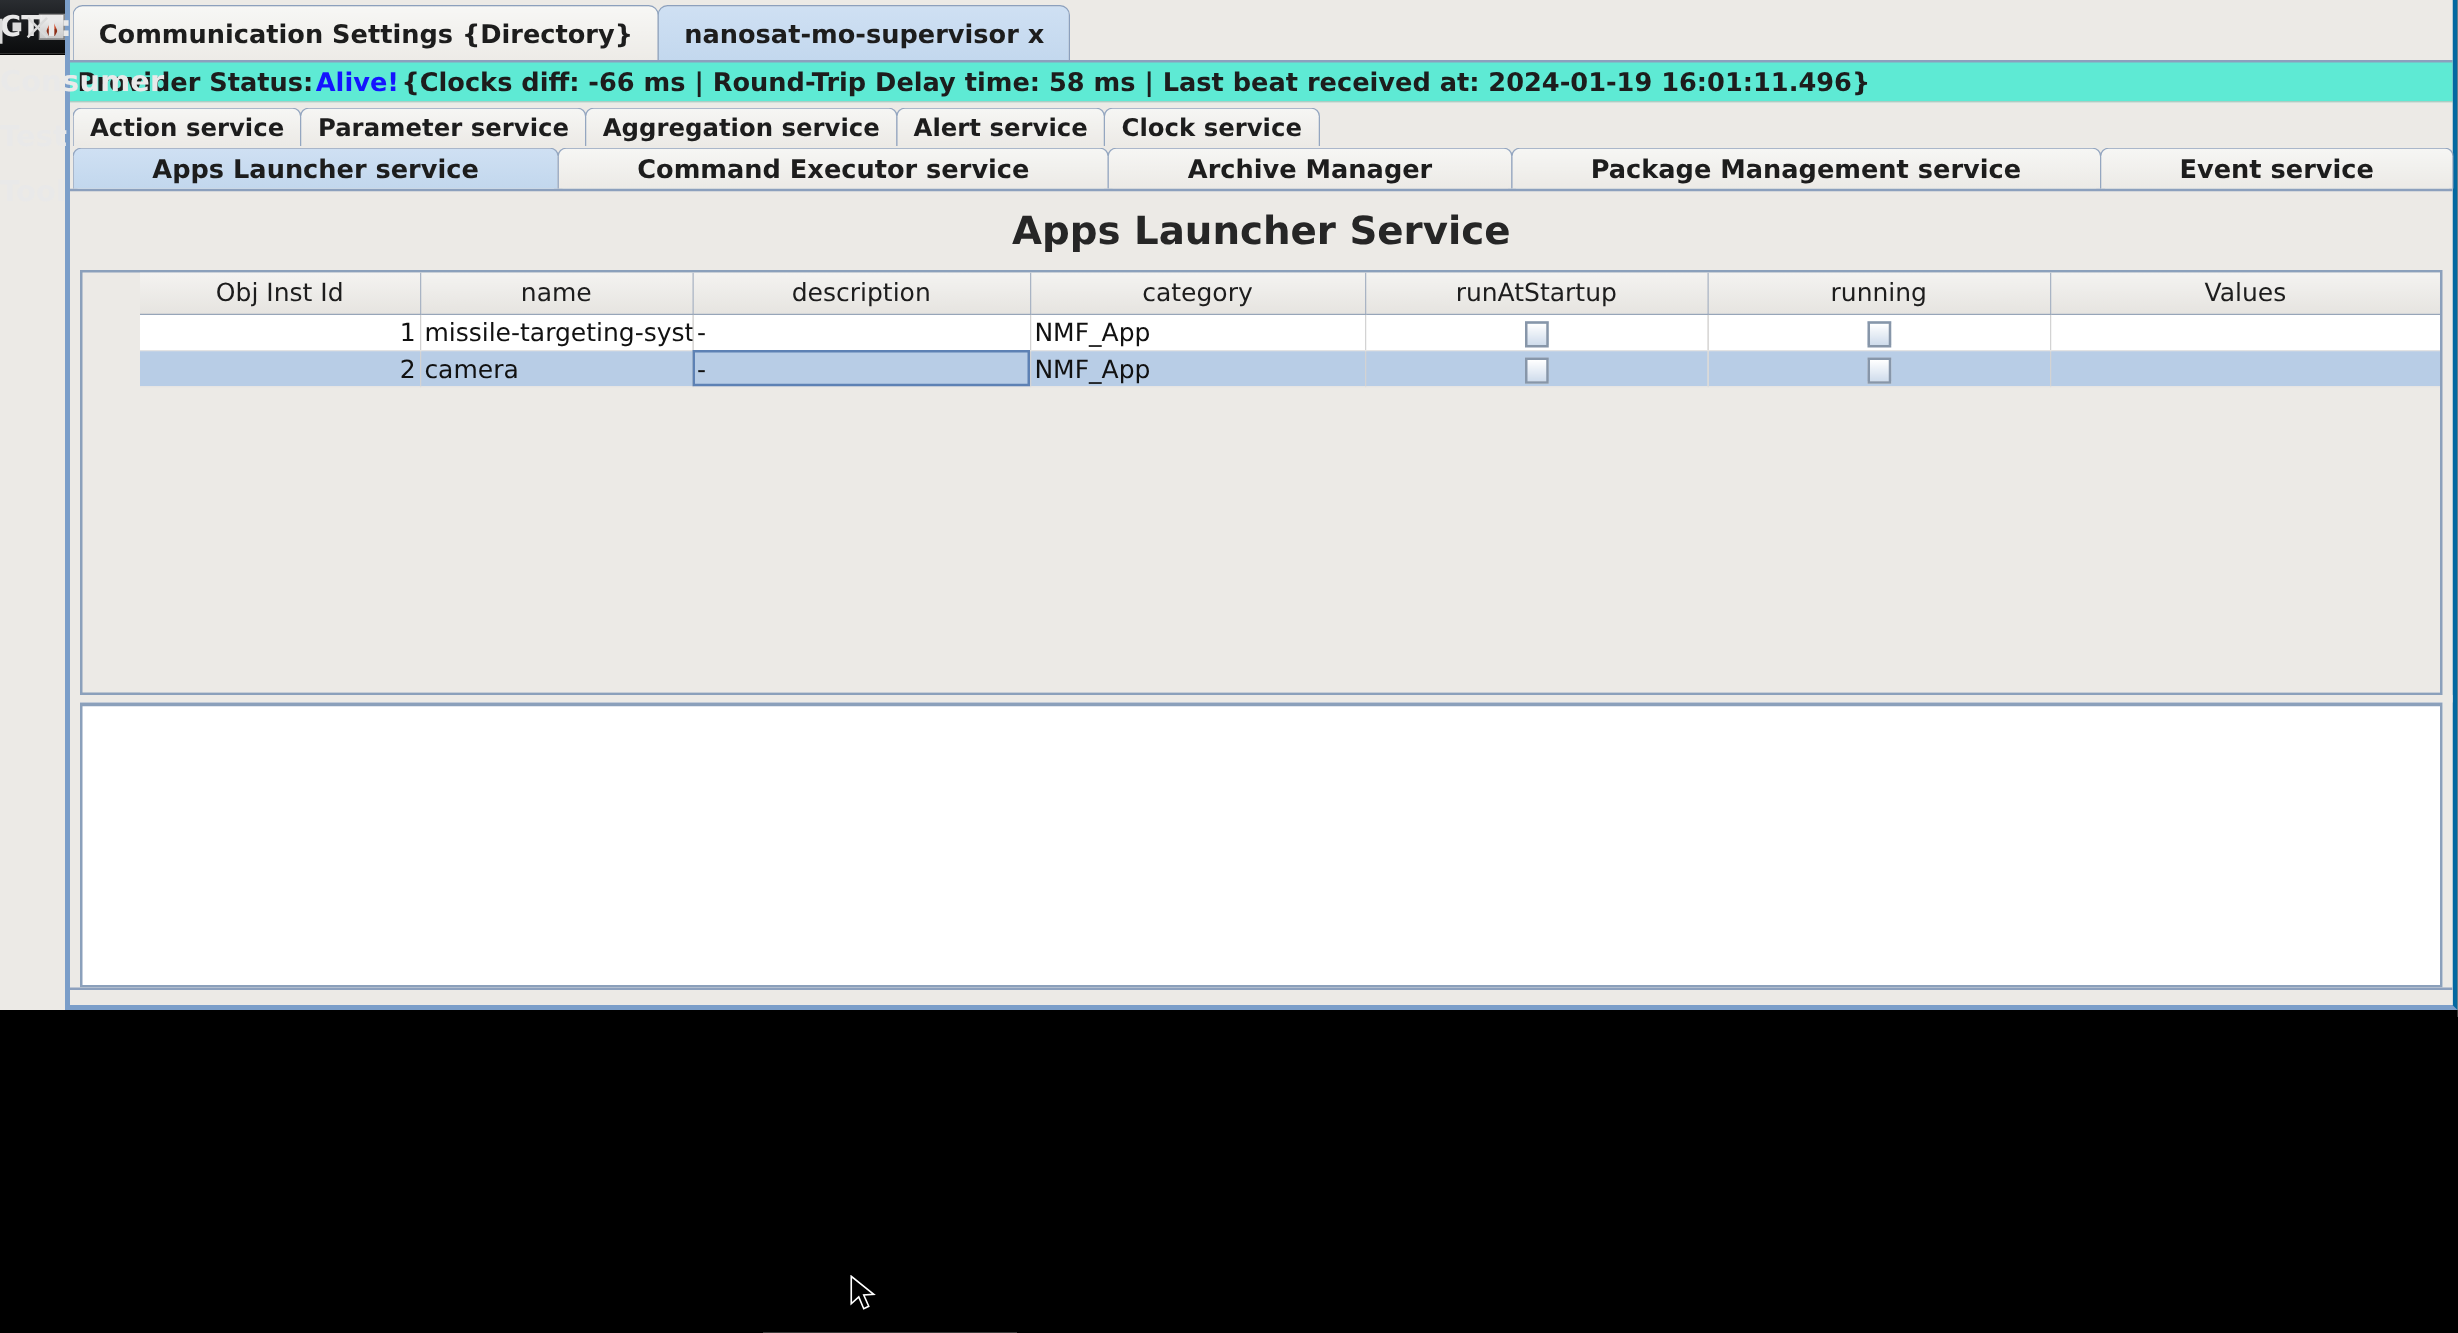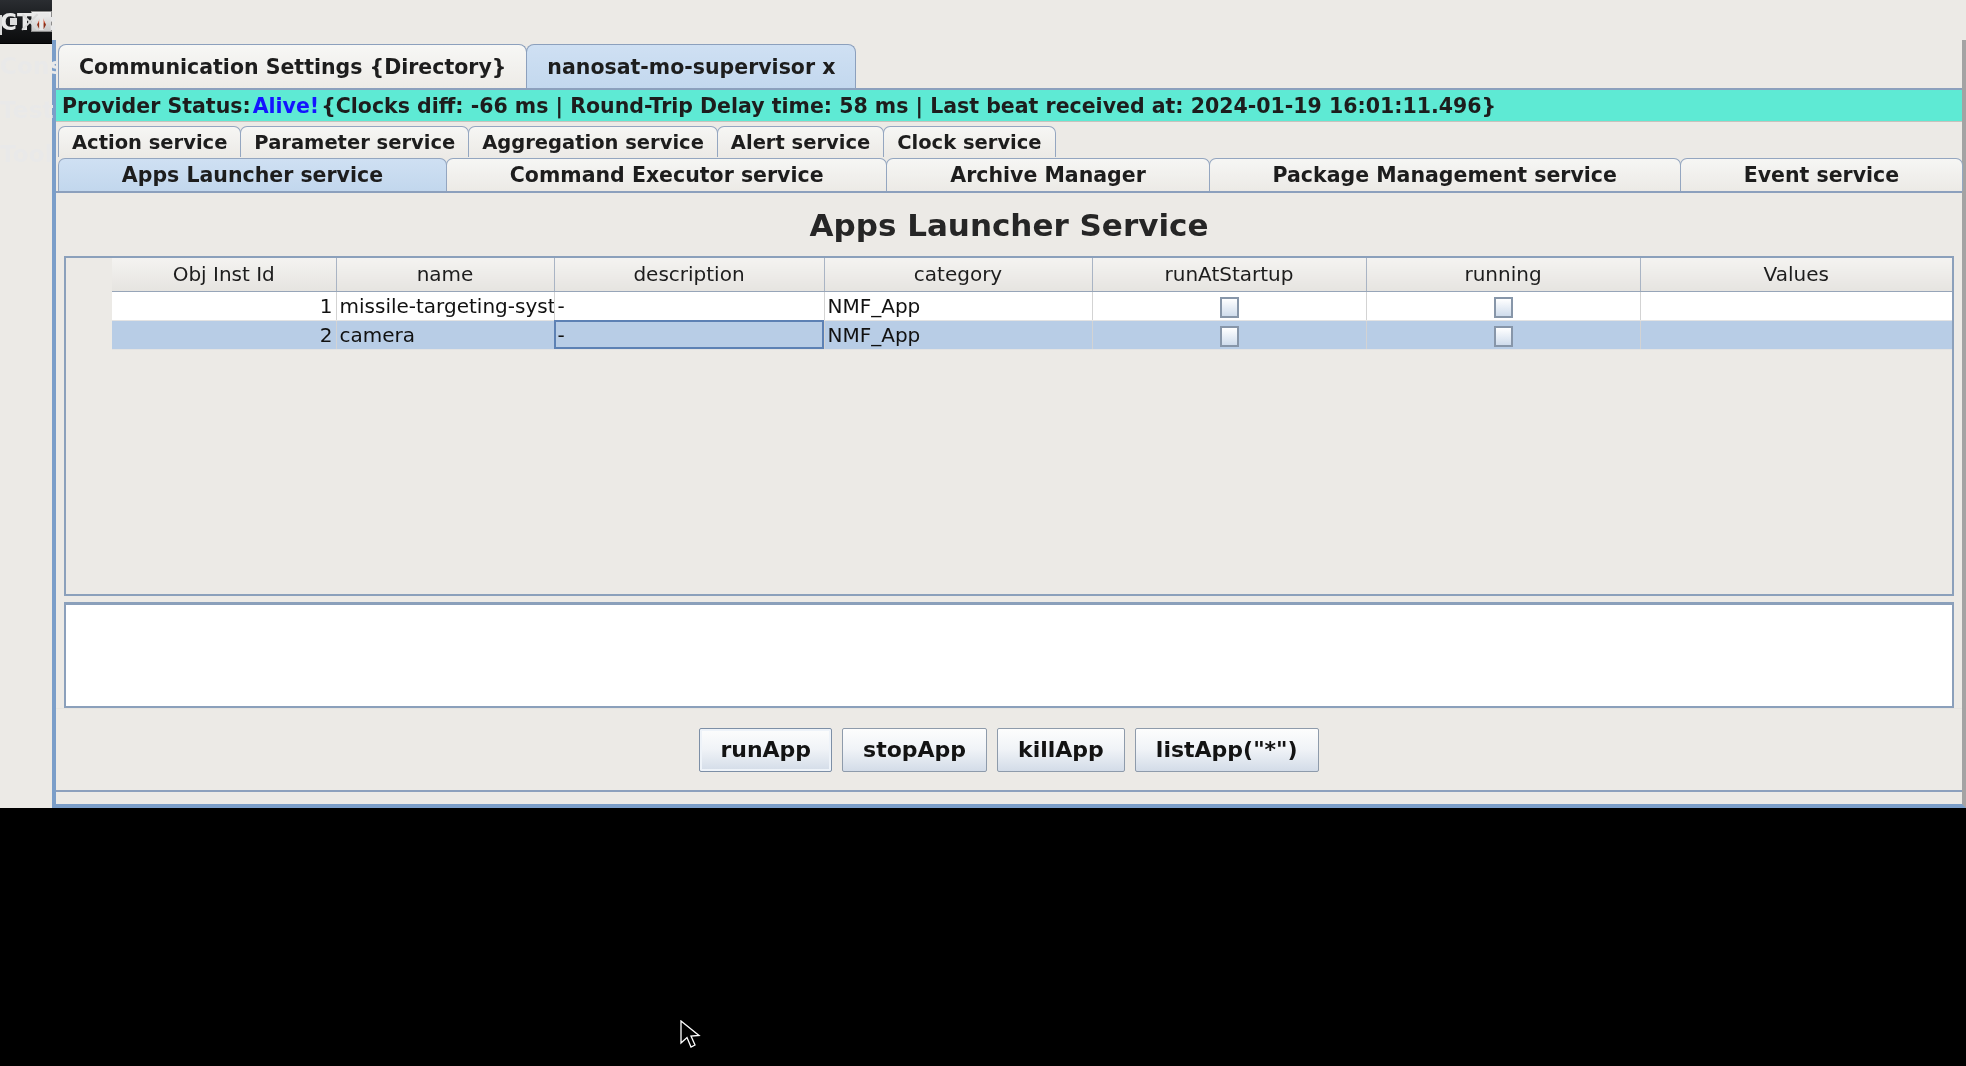--- a/index.html
+++ b/index.html
@@ -82,24 +82,23 @@
   .wb-close:before { transform: rotate(45deg); }
   .wb-close:after  { transform: rotate(-45deg); }
 
   
   #content {
     flex: 1 1 auto;
     display: flex;
     flex-direction: column;
     background: #eceae6;
     border-left: 4px solid #7b9ec9;
-    border-right: 4px solid #a3a3a3;
+    border-right: 4px solid #0369a1;
     border-bottom: 4px solid #7b9ec9;
     min-height: 0;
-    margin-top: 40px;
   }
 
   
   #top-tabs {
     flex: 0 0 auto;
     display: flex;
     align-items: flex-end;
     height: 48px;
     padding-left: 2px;
     background: #eceae6;
@@ -426,34 +425,20 @@
             </tr>
           </tbody>
         </table>
         <div id="table-filler"></div>
       </div>
 
       <div id="out-gap"></div>
 
       <div id="out-area" placeholder=""></div>
 
-      <div id="btn-bar">
-        <div class="btn focused">
-            <span>runApp</span>
-          </div>
-        <div class="btn">
-            <span>stopApp</span>
-          </div>
-        <div class="btn">
-            <span>killApp</span>
-          </div>
-        <div class="btn">
-            <span>listApp("*")</span>
-          </div>
-      </div>
 
       <div id="bottom-strip"></div>
     </div>
   </div>
 
   <svg id="cursor" viewBox="0 0 22 30">
     <polygon points="1,1 1,23 7,17.5 11,27 15,25 11,16 19,15.5" fill="#000" stroke="#fff" stroke-width="1.3"></polygon>
   </svg>
 
 </div>

